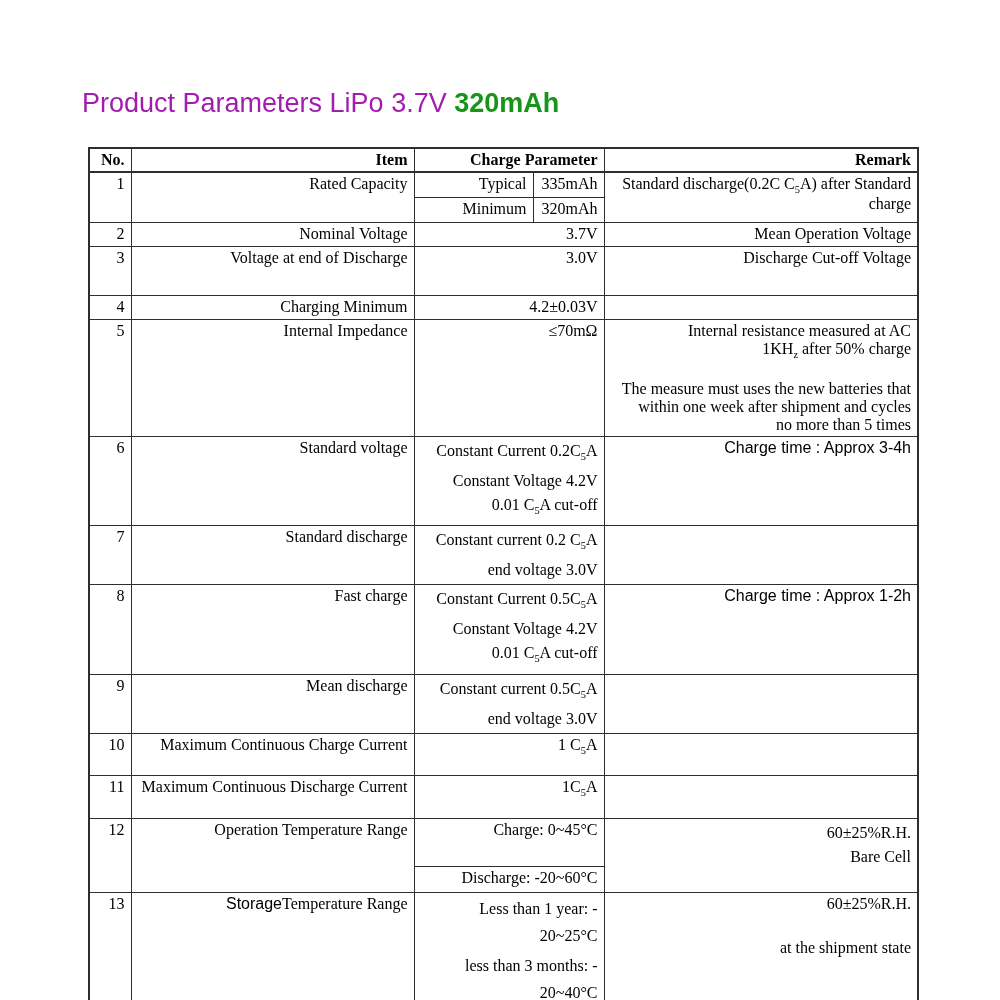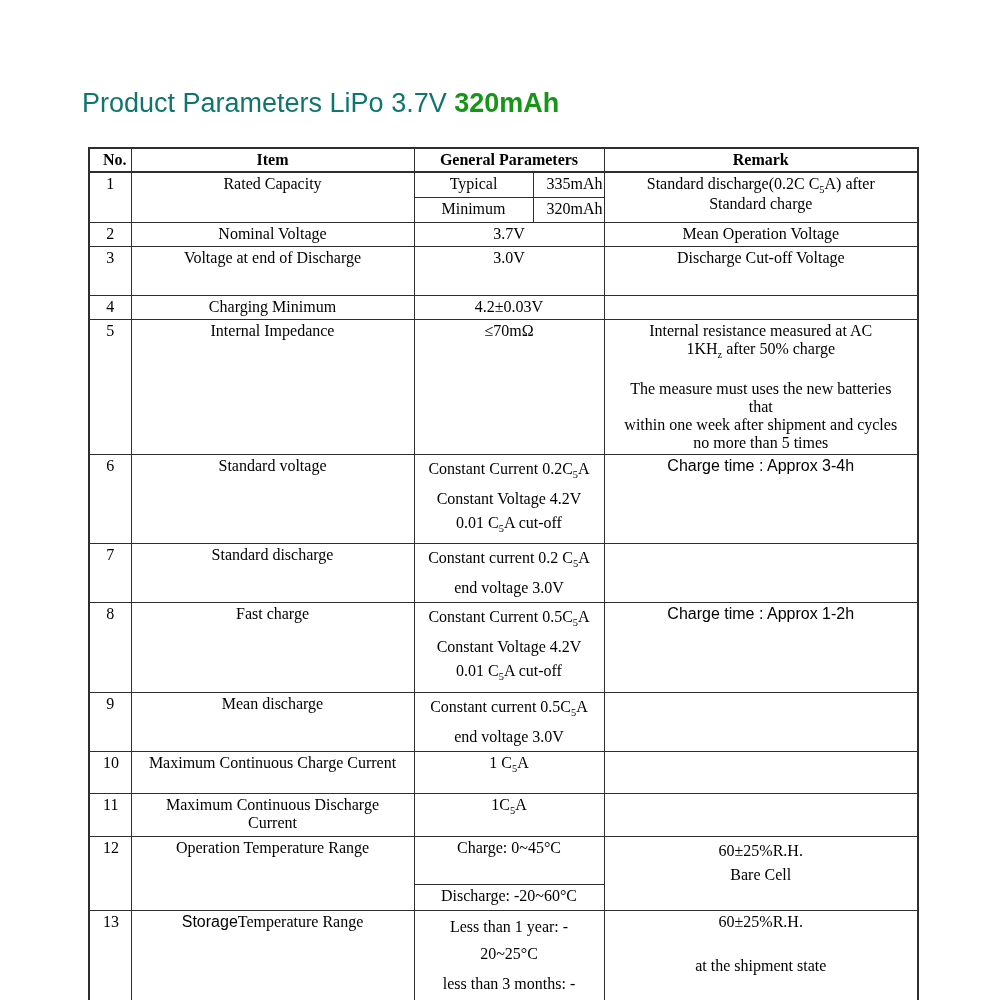--- a/index.html
+++ b/index.html
@@ -21,22 +21,22 @@
   table.params {
     position:absolute; left:88px; top:147px;
     width:829px;
     border-collapse:collapse;
     table-layout:fixed;
     font-size:16px;
   }
   table.params th, table.params td {
     border:1px solid #2e2e2e;
     vertical-align:top;
-    text-align:center;
-    padding:2px 13px;
+    text-align:right;
+    padding:2px 6px;
     overflow:hidden;
   }
   table.params { border:2px solid #2e2e2e; }
   table.params thead th { border-bottom:2px solid #2e2e2e; }
   th.hdr {
     font-weight:bold;
     vertical-align:middle;
     padding:1px 2px;
   }
   .lines { line-height:24px;margin-top:20px; }
@@ -46,36 +46,36 @@
   .gap3  { margin-top:3px; }
   .gap26 { margin-top:26px; }
   sub { font-size:0.65em; }
 </style>
 </head>
 <body>
 
 <div class="page">
 
   <div class="title">
-    <span style="color: #0f766e;">Product Parameters LiPo 3.7V </span><span class="bold" style="color: rgb(22, 149, 22);">320mAh</span>
+    <span style="color: #a21caf;">Product Parameters LiPo 3.7V </span><span class="bold" style="color: rgb(22, 149, 22);">320mAh</span>
   </div>
 
   <table class="params">
     <colgroup>
       <col style="width:42px">
         <col style="width:283px">
         <col style="width:119px">
         <col style="width:71px">
         <col style="width:314px">
     </colgroup>
     <thead>
       <tr style="height:23px">
         <th class="hdr">No.</th>
         <th class="hdr">Item</th>
-        <th class="hdr" colspan="2">General Parameters</th>
+        <th class="hdr" colspan="2">Charge Parameter</th>
         <th class="hdr">Remark</th>
       </tr>
     </thead>
     <tbody>
 
       <tr style="height:25px">
         <td rowspan="2">1</td>
         <td rowspan="2">Rated Capacity</td>
         <td>Typical</td>
         <td>335mAh</td>

